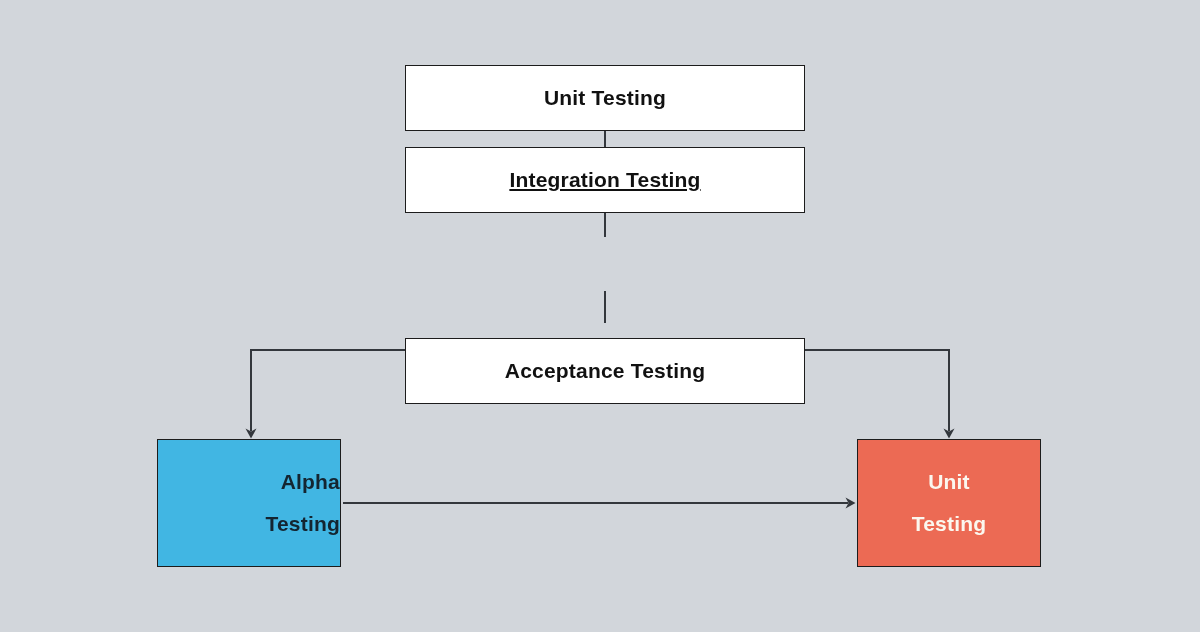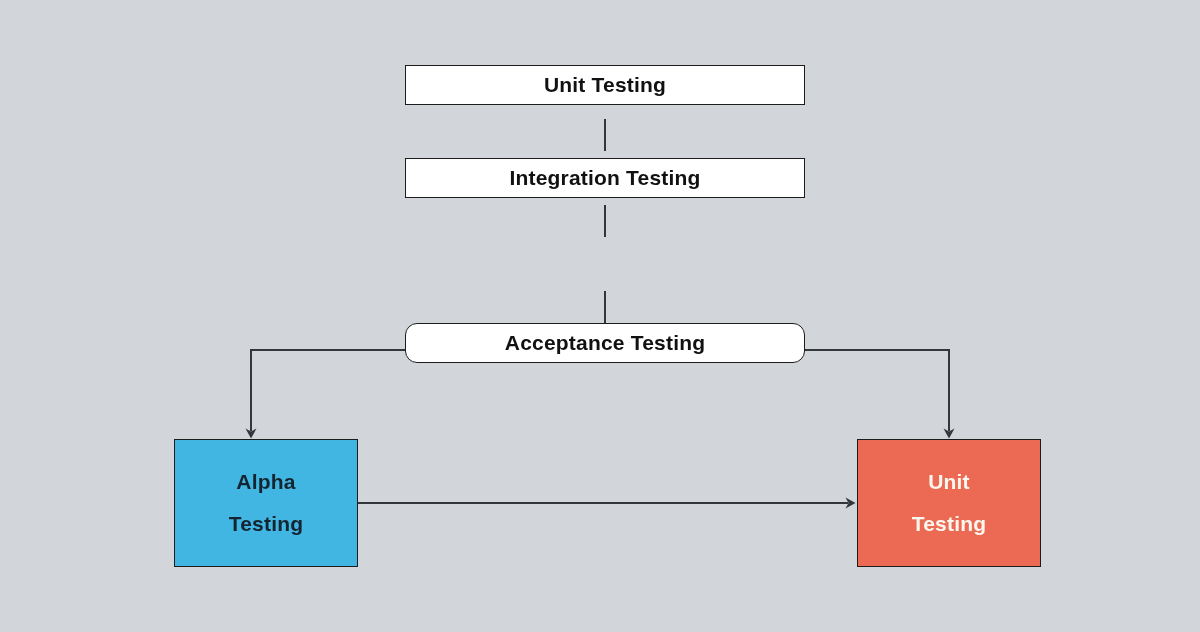--- a/index.html
+++ b/index.html
@@ -41,37 +41,38 @@
     font-weight: 700;
     font-size: 21px;
     letter-spacing: 0.2px;
     background: var(--node-fill, #ffffff);
     border: 1.5px solid var(--node-border, #1c1c1c);
     color: var(--node-text, #111111);
   }
   .node.stage {
     left: 405px;
     width: 400px;
-    height: 40px;
+    height: 66px;
   }
   .node.unit        { top: 65px; }
-  .node.integration { top: 158px; }
+  .node.integration { top: 147px; text-decoration: underline; }
   .node.system      { top: 237px; }
-  .node.acceptance  { top: 323px; border-radius: 12px; }
+  .node.acceptance  { top: 338px; }
   .node.terminal {
     top: 439px;
     width: 184px;
     height: 128px;
     flex-direction: column;
     line-height: 42px;
   }
   .node.alpha {
-    left: 174px;
+    left: 157px;
     background: var(--alpha-fill, #41b6e3);
     color: var(--alpha-text, #142531);
+    align-items: flex-end;
   }
   .node.beta {
     left: 857px;
     background: var(--beta-fill, #ec6a54);
     color: var(--beta-text, #fbf7ef);
   }
 </style>
 </head>
 <body>
 

